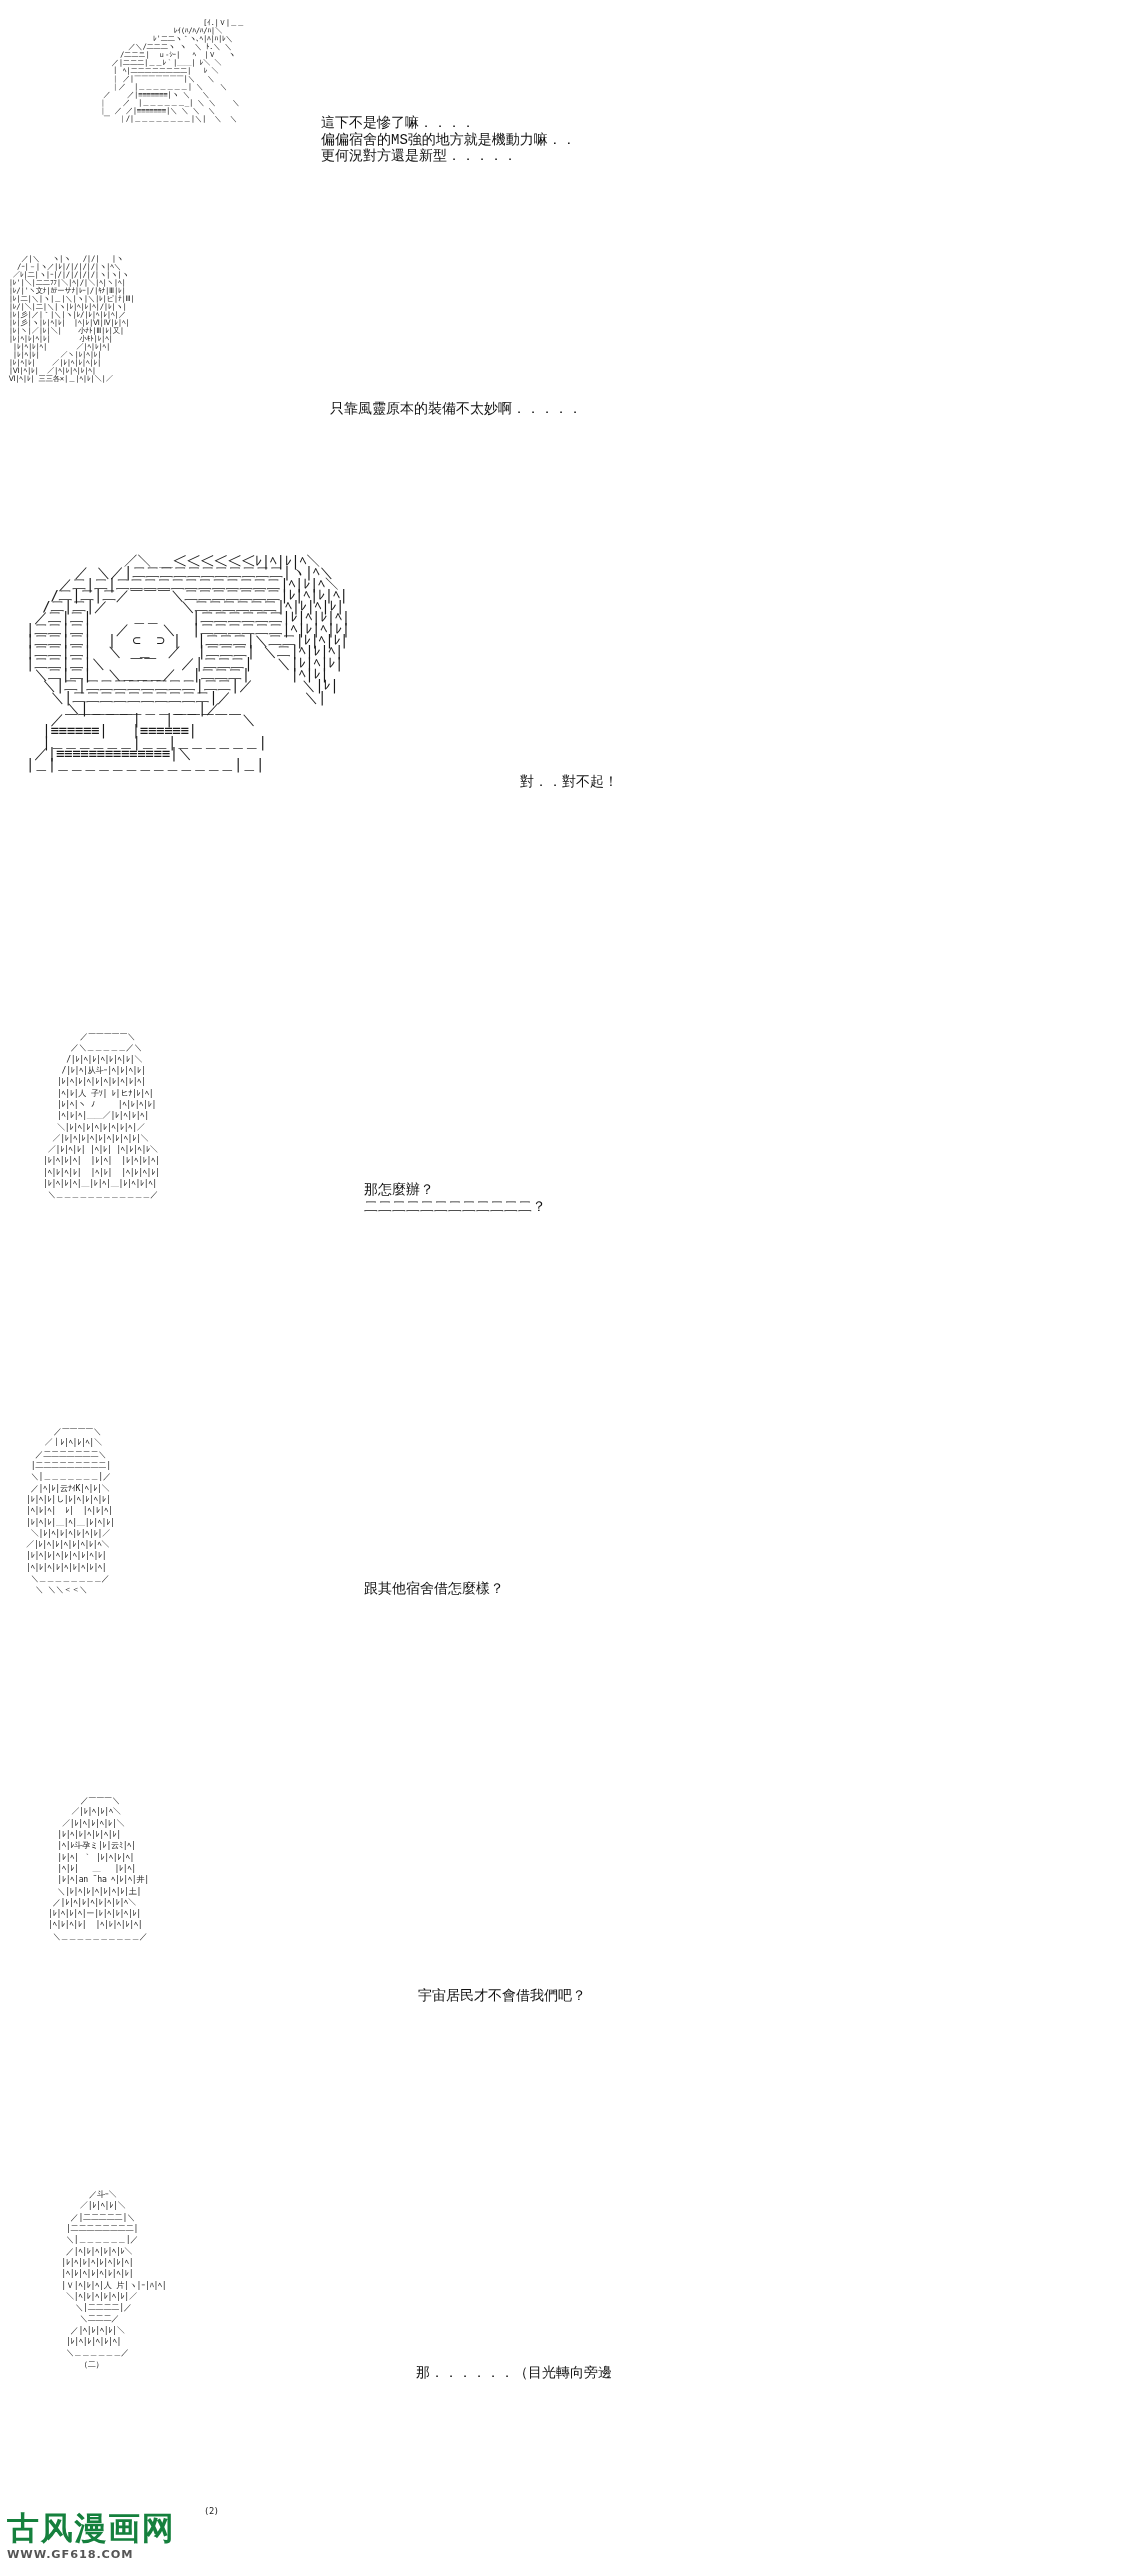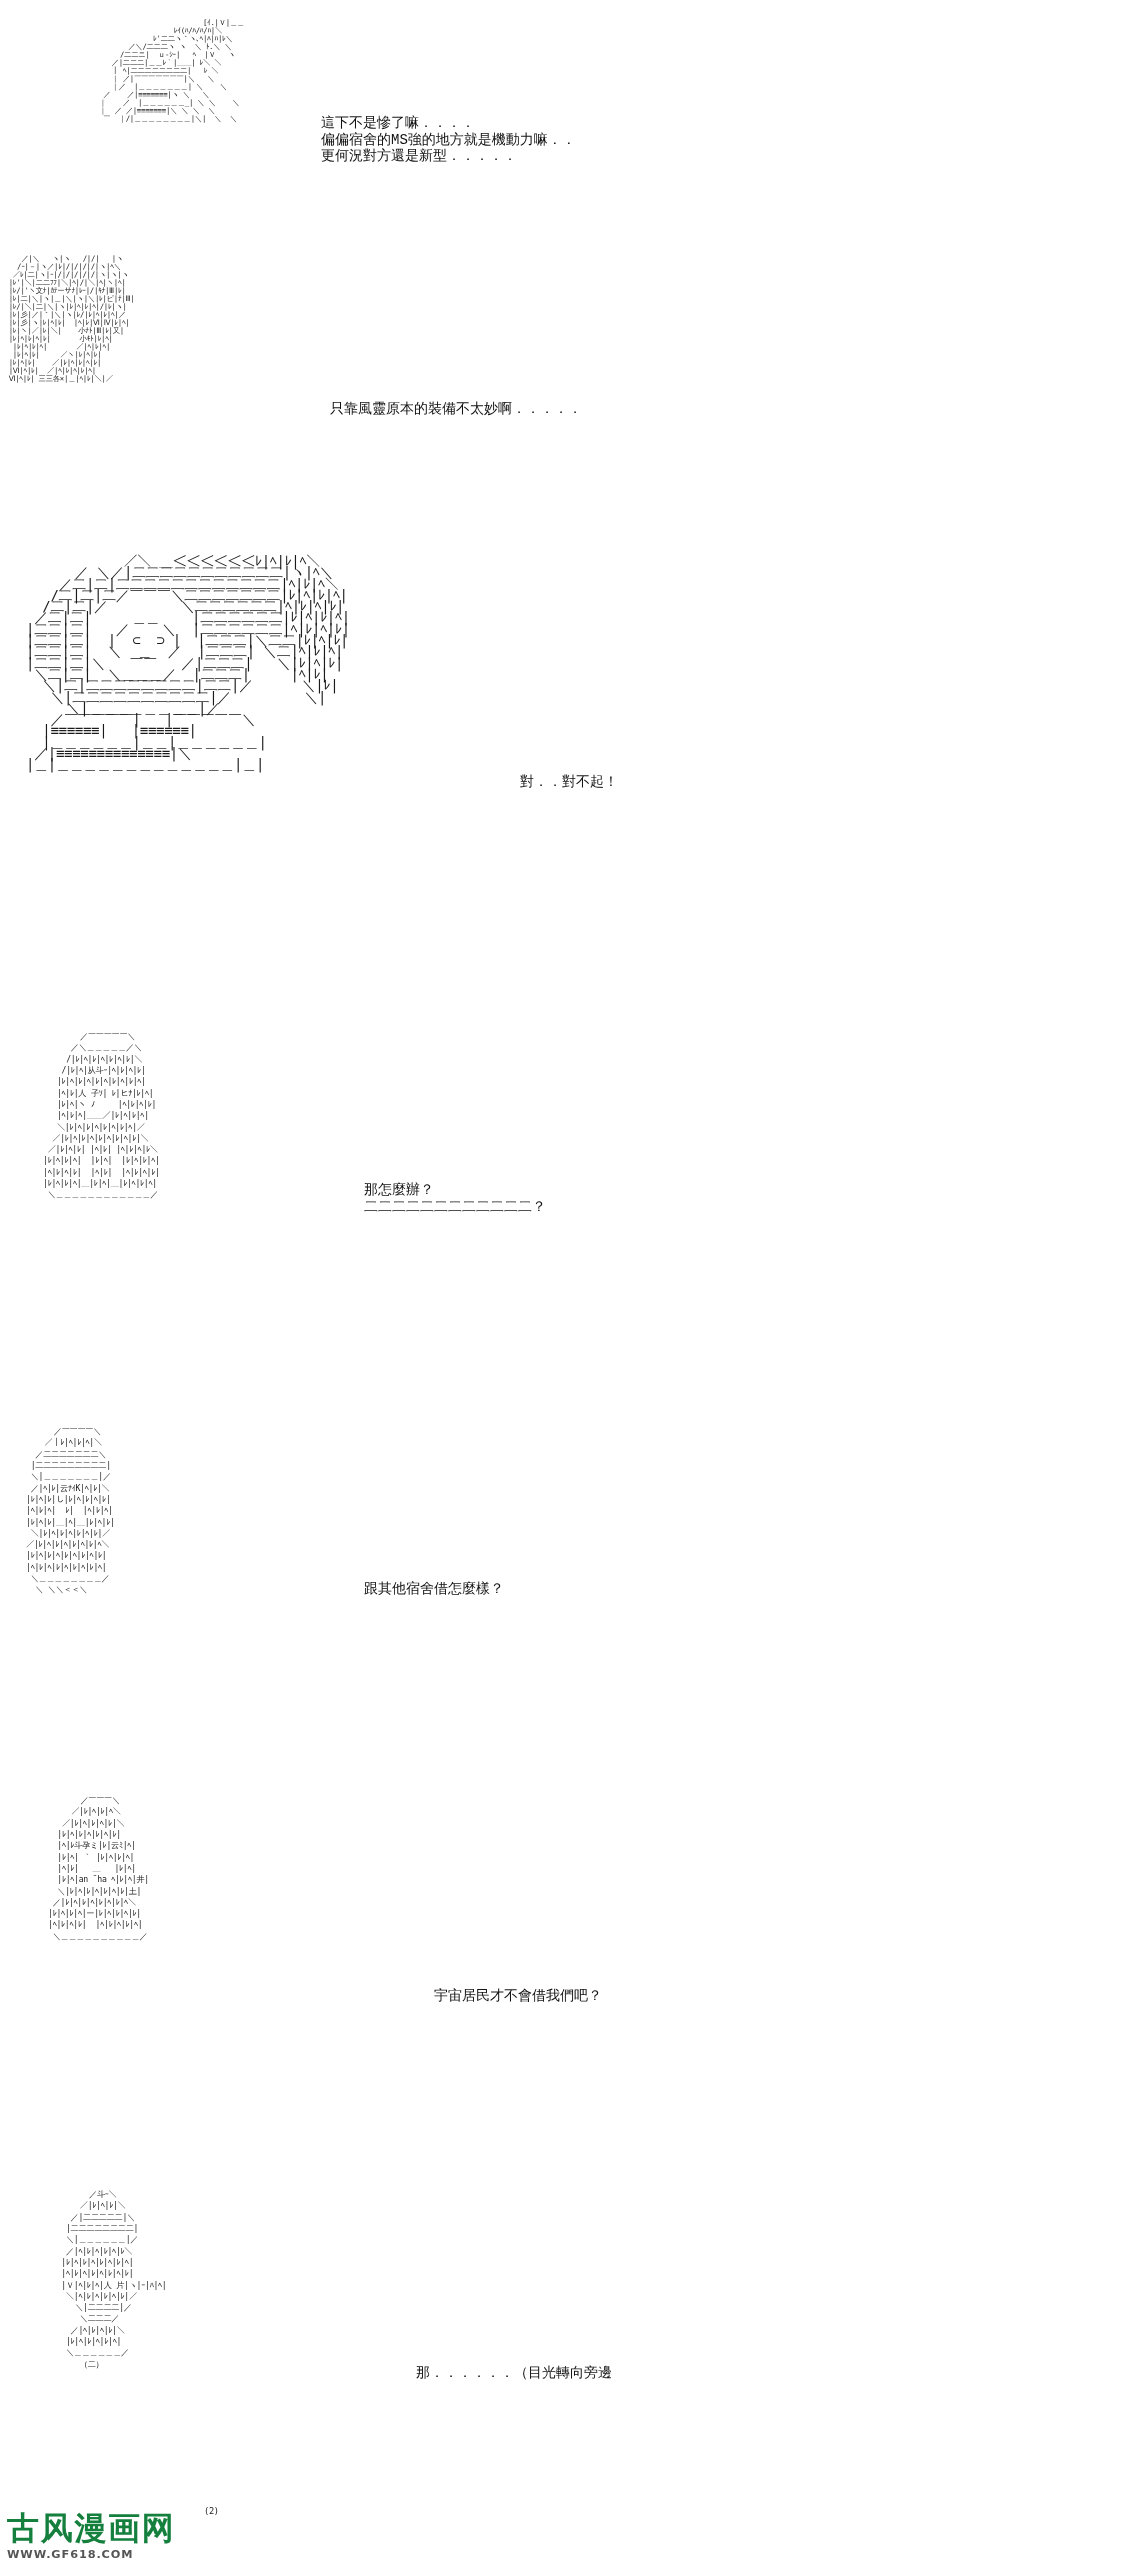--- a/index.html
+++ b/index.html
@@ -182,21 +182,21 @@
   |ﾚ|ﾍ|ﾚ|ﾍ|ﾚ|ﾍ|ﾚ|
   |ﾍ|ﾚ斗孕ミ|ﾚ|云ﾐ|ﾍ|
   |ﾚ|ﾍ| ｀ |ﾚ|ﾍ|ﾚ|ﾍ|
   |ﾍ|ﾚ|   ＿   |ﾚ|ﾍ|
   |ﾚ|ﾍ|an ¨ha ﾍ|ﾚ|ﾍ|井|
   ＼|ﾚ|ﾍ|ﾚ|ﾍ|ﾚ|ﾍ|ﾚ|土|
  ／|ﾚ|ﾍ|ﾚ|ﾍ|ﾚ|ﾍ|ﾚ|ﾍ＼
 |ﾚ|ﾍ|ﾚ|ﾍ|ー|ﾚ|ﾍ|ﾚ|ﾍ|ﾚ|
 |ﾍ|ﾚ|ﾍ|ﾚ|  |ﾍ|ﾚ|ﾍ|ﾚ|ﾍ|
  ＼＿＿＿＿＿＿＿＿＿＿／</pre>
-    <div class="dialog" style="left:434px; top:1960px; width:278px;">宇宙居民才不會借我們吧？</div>
+    <div class="dialog" style="left:418px; top:1960px; width:278px;">宇宙居民才不會借我們吧？</div>
   </div>
 
   <div class="panel">
     <pre class="aa" style="left:52px; top:2181px; font-size:8.2px; line-height:11.3px;">        ／斗ｰ＼
       ／|ﾚ|ﾍ|ﾚ|＼
     ／|二二二二二|＼
    |二二二二二二二二|
    ＼|＿＿＿＿＿＿|／
    ／|ﾍ|ﾚ|ﾍ|ﾚ|ﾍ|ﾚ＼
   |ﾚ|ﾍ|ﾚ|ﾍ|ﾚ|ﾍ|ﾚ|ﾍ|

